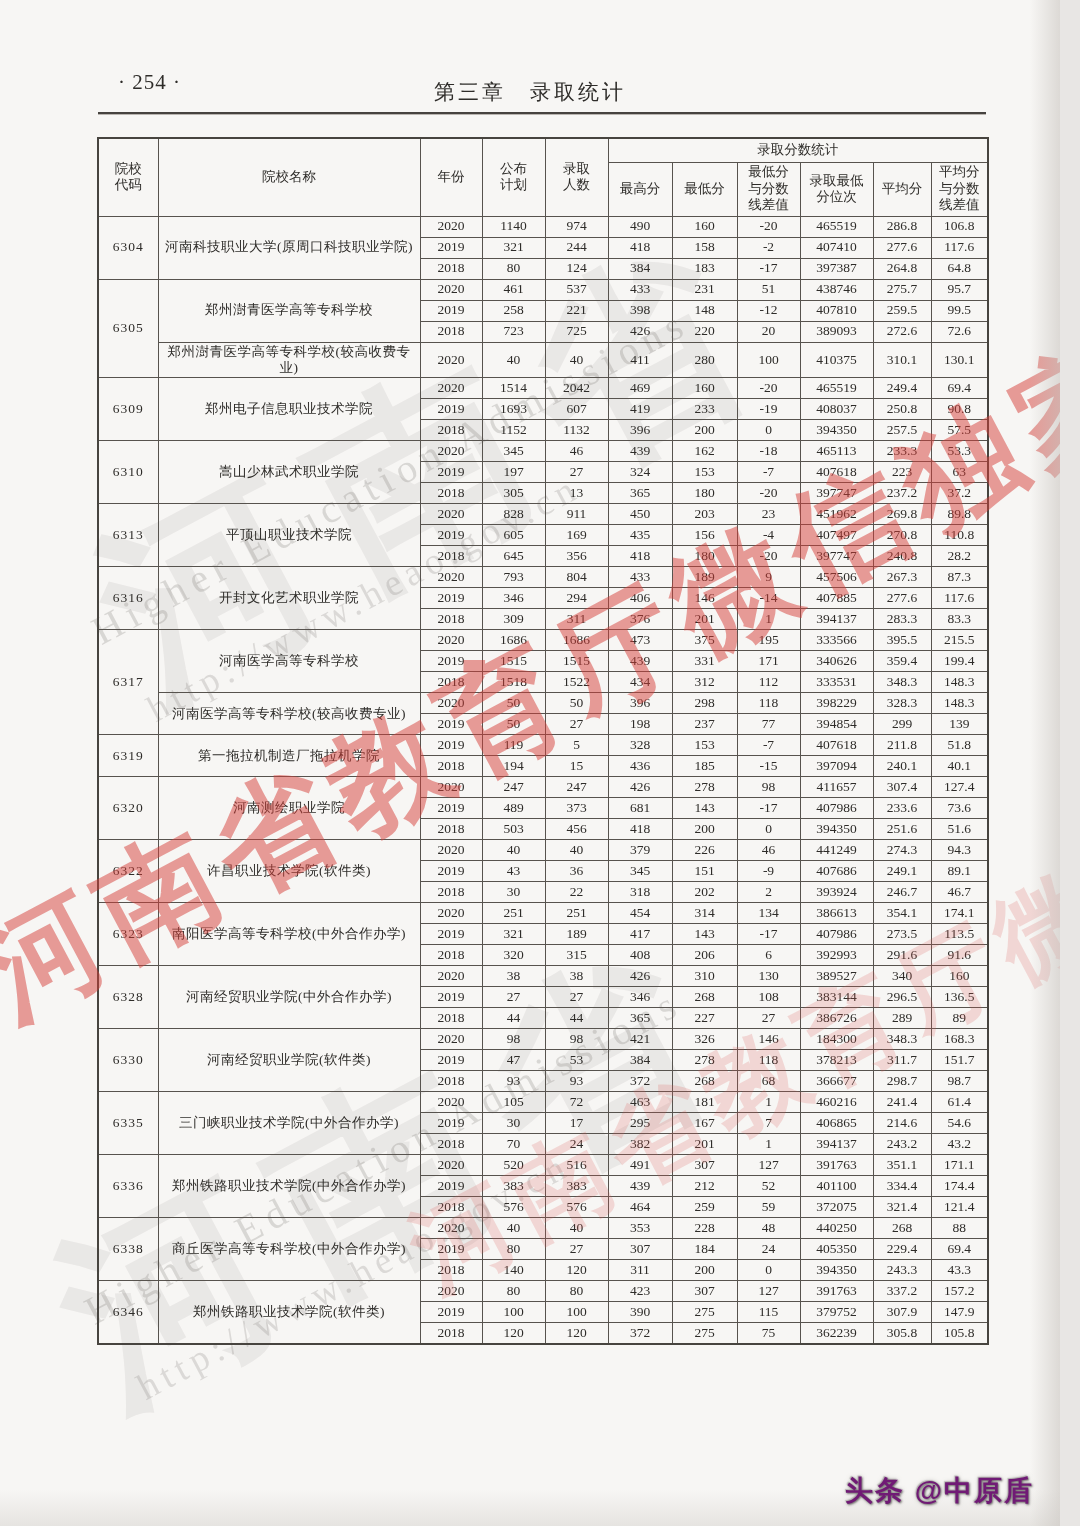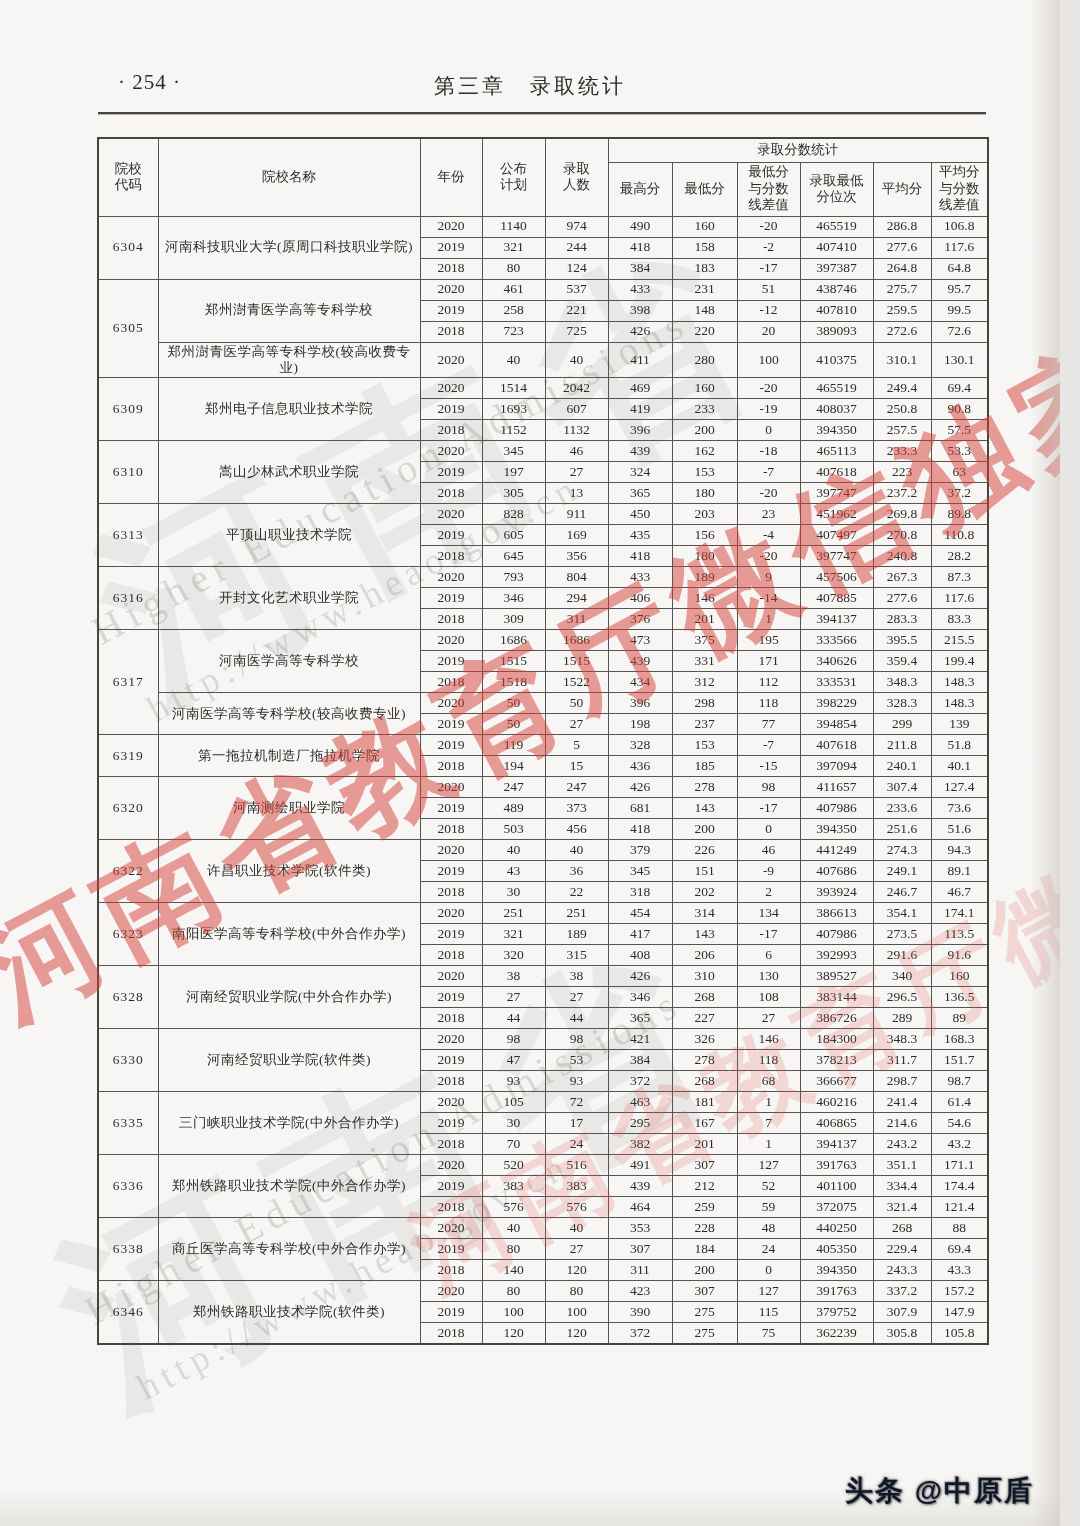--- a/index.html
+++ b/index.html
@@ -5,21 +5,21 @@
   * { margin:0; padding:0; box-sizing:border-box; }
   html,body { width:1080px; }
   body { font-family:"Liberation Serif","DejaVu Serif",serif; background:#e8e6e4; }
   .page {
     position:relative; width:1060px; height:1526px; overflow:hidden;
     background:#f7f6f4; color:#2e2c29;padding-left:8px;
   }
   
   .page-header { position:absolute; top:70px; left:0; width:100%; height:30px; }
   .page-number { position:absolute; left:118px; top:0; font-size:21px; letter-spacing:1px; }
-  .chapter-title { position:absolute; left:0; right:0; text-align:center; top:2px; font-size:21px; letter-spacing:3px; }
+  .chapter-title { position:absolute; left:0; right:0; text-align:center; top:8px; font-size:21px; letter-spacing:3px; }
   .header-rule { position:absolute; left:98px; top:112px; width:888px; height:3px; background:#46433f;
                  border-bottom:1px solid #b9b5b0; }
   
   .wm { position:absolute; pointer-events:none; white-space:nowrap; font-weight:bold; transform-origin:0 50%; }
   .wm-cn { font-size:205px; letter-spacing:34px; color:rgba(125,120,114,0.11); transform:rotate(-28deg); z-index:1; }
   .wm-cn-1 { left:120px; top:500px; }
   .wm-cn-2 { left:80px; top:1205px; }
   .wm-en { font-size:40px; letter-spacing:7px; color:rgba(110,106,100,0.22); transform:rotate(-28deg); z-index:1; font-weight:normal; }
   .wm-en-1 { left:95px; top:610px; }
   .wm-en-2 { left:88px; top:1290px; }
@@ -41,21 +41,21 @@
   thead th { white-space:pre-line; }
   thead tr.h1 th { height:24px; }
   thead tr.h2 th { height:54px; }
   tbody td { height:21px; }
   td.name-cell { text-align:left; padding-left:8px; letter-spacing:0.5px; }
   td.code-cell { letter-spacing:1px; }
   
   .footer-credit {
     position:absolute; right:26px; top:1472px; z-index:6;
     font-family:"Liberation Sans","DejaVu Sans",sans-serif;
-    font-size:28px; font-weight:bold; color:#0f172a; letter-spacing:2px;
+    font-size:28px; font-weight:bold; color:#701a75; letter-spacing:2px;
     text-shadow:1px 1px 2px rgba(110,108,105,0.95), -1px -1px 1px rgba(150,148,145,0.6), 0 0 4px rgba(130,128,125,0.5);
   }
   .edge-right { position:absolute; top:0; right:0; width:30px; height:100%; z-index:5;
     background:linear-gradient(to right, rgba(205,201,196,0), rgba(198,193,188,0.55)); }
   .edge-bottom { position:absolute; left:0; bottom:0; width:100%; height:36px; z-index:5;
     background:linear-gradient(to bottom, rgba(205,201,196,0), rgba(204,200,195,0.4)); }
 </style>
 </head>
 <body>
 

